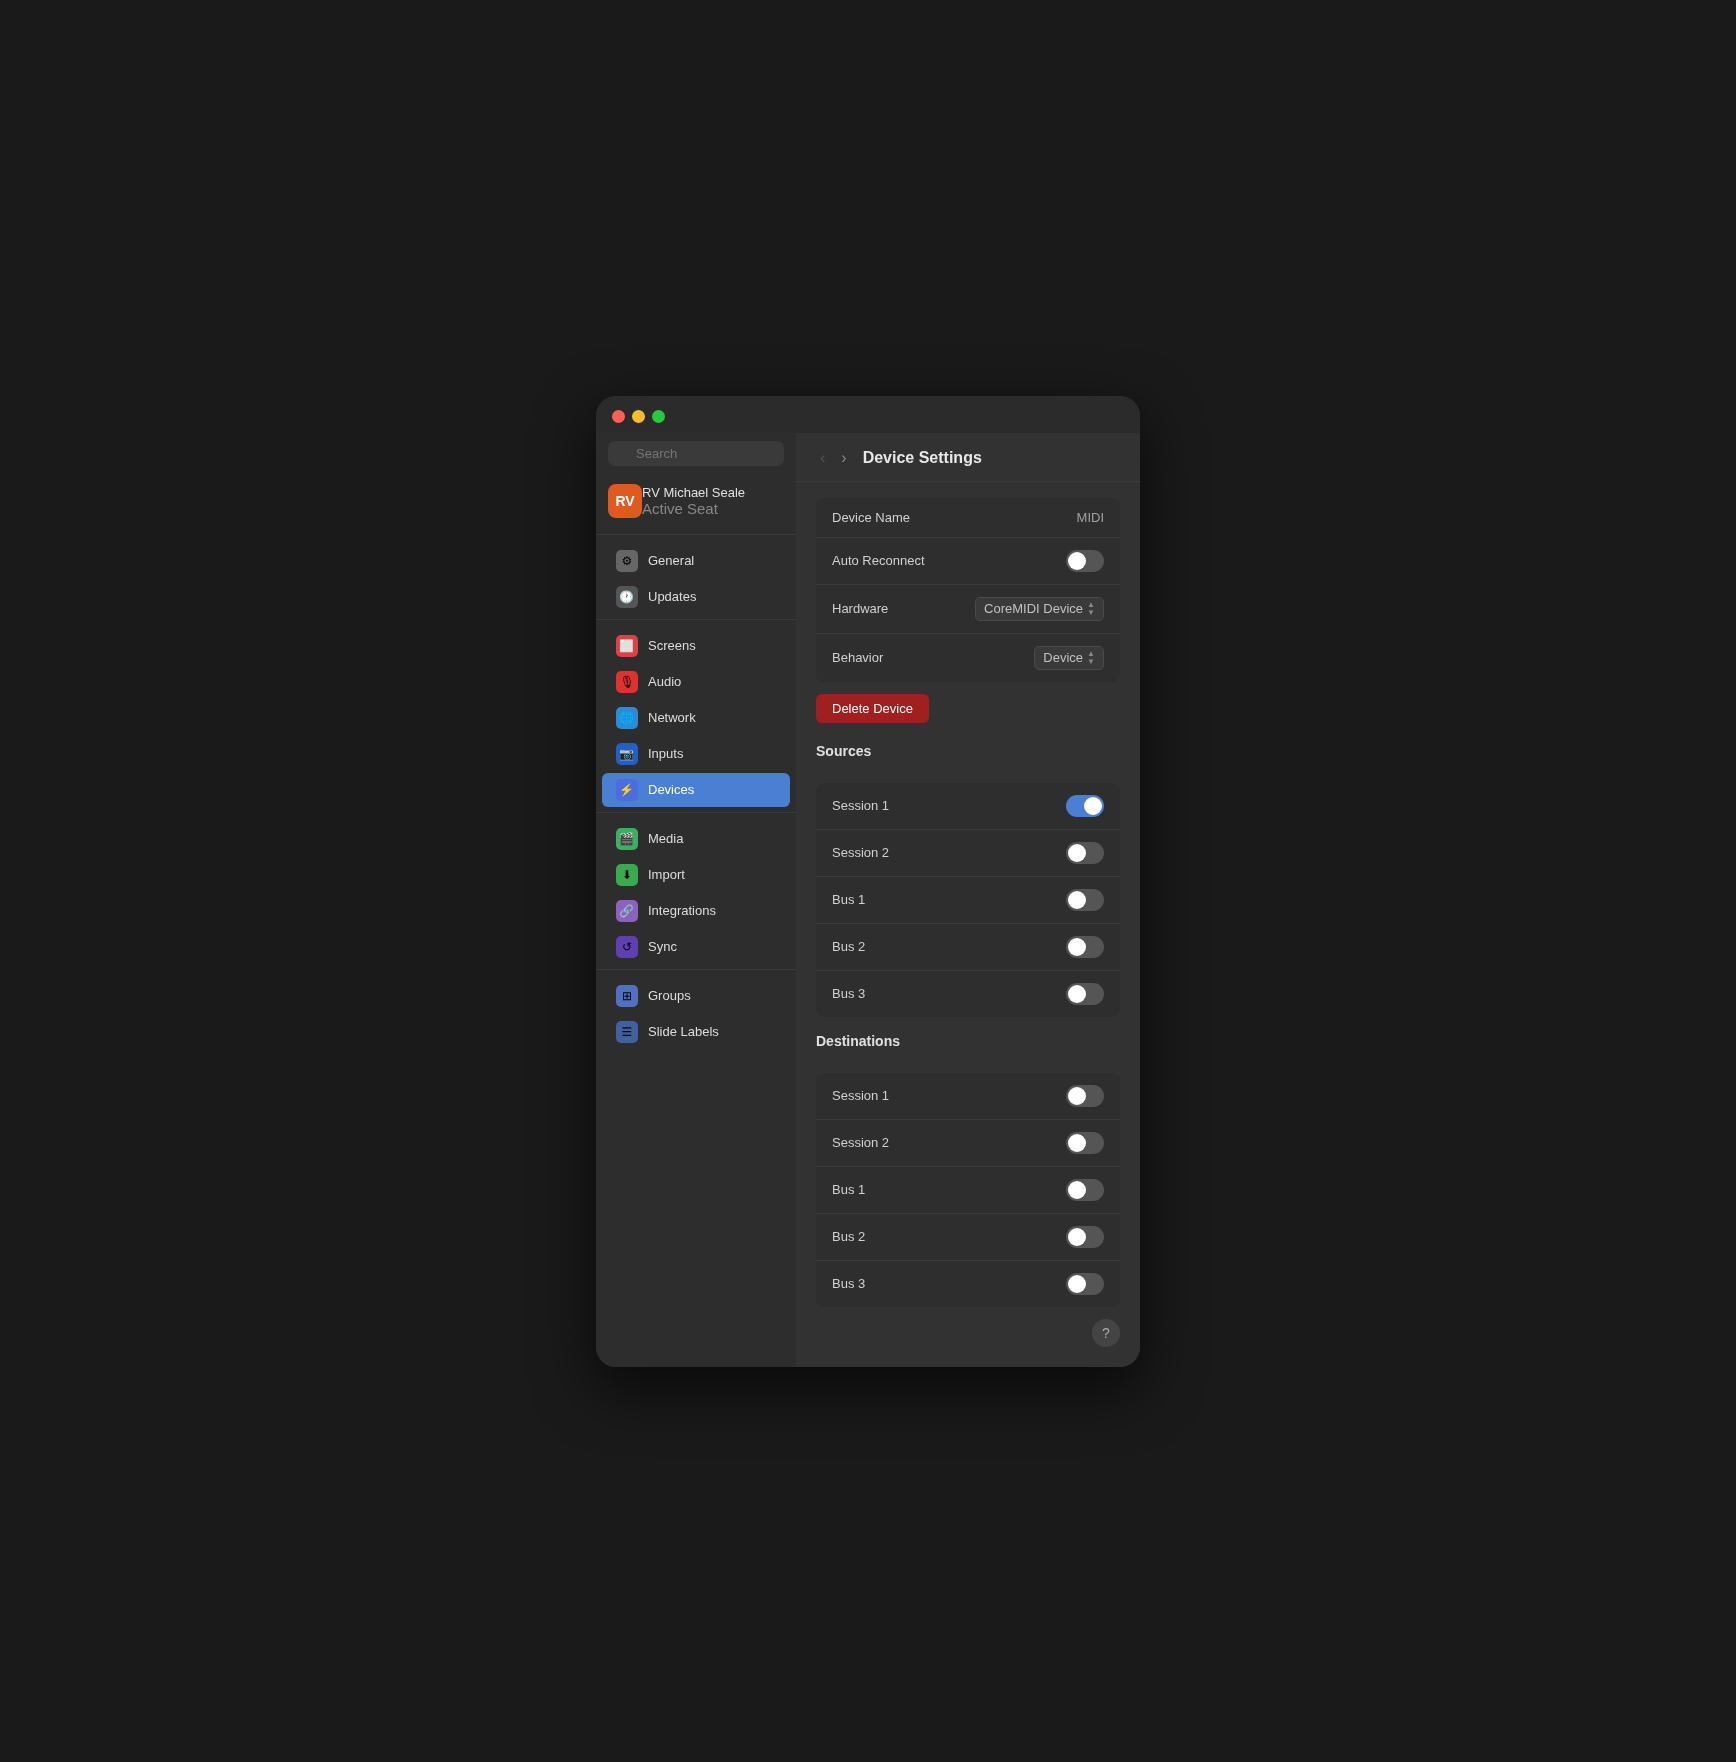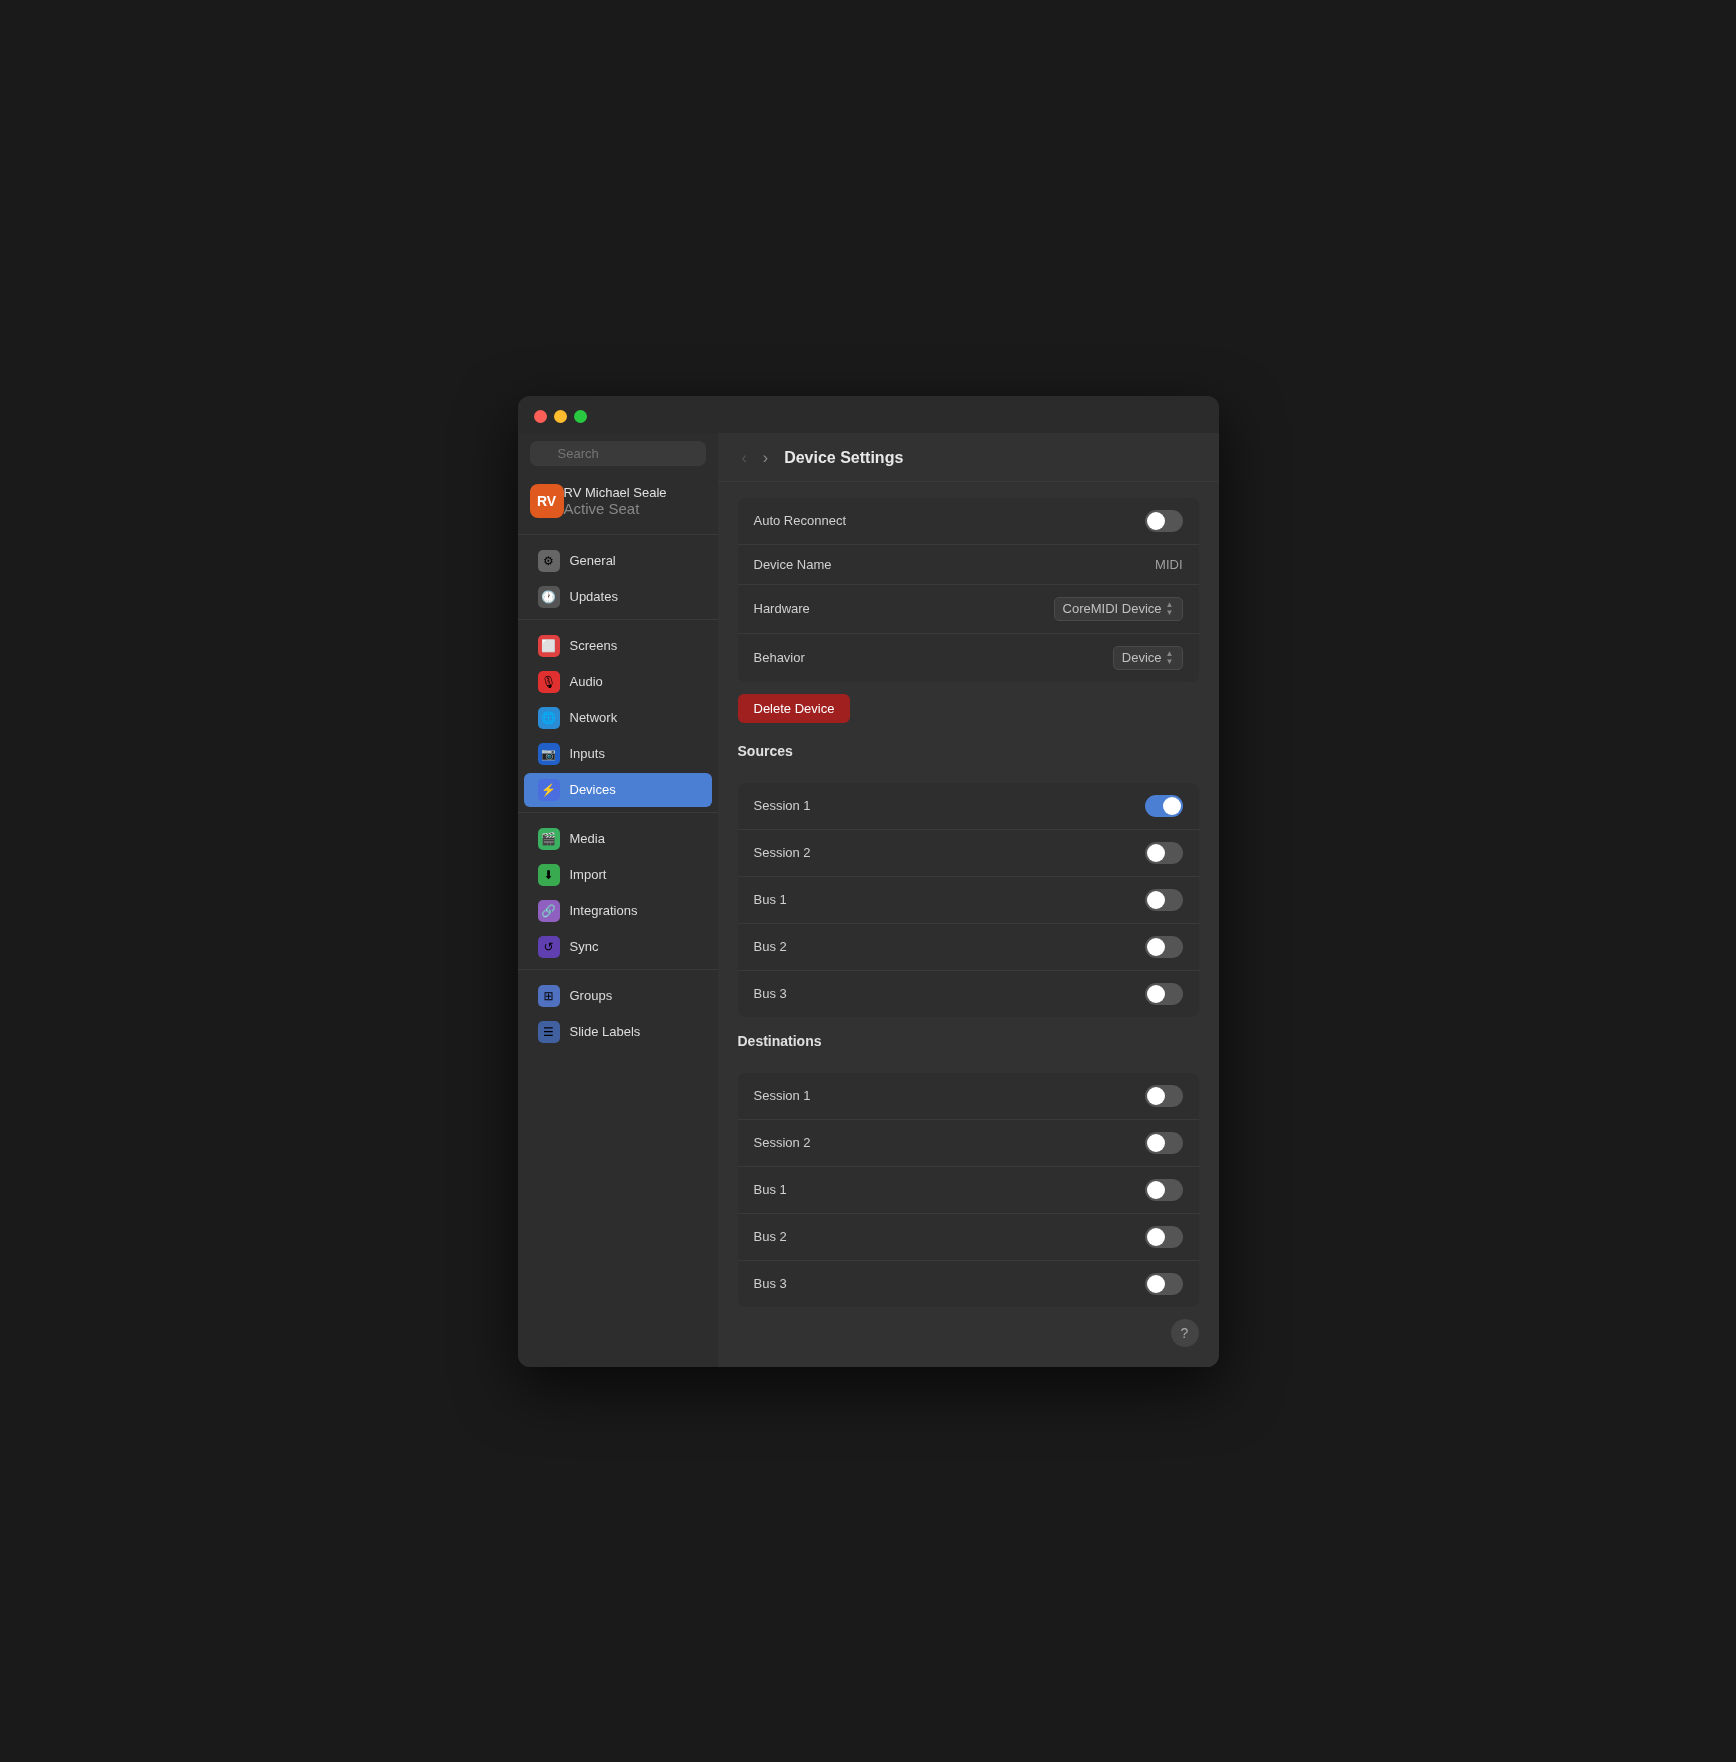--- a/index.html
+++ b/index.html
@@ -5,23 +5,23 @@
     * { box-sizing: border-box; margin: 0; padding: 0; }
     body {
       background: #1a1a1a;
       display: flex;
       align-items: center;
       justify-content: center;
       min-height: 100vh;
       font-family: -apple-system, BlinkMacSystemFont, 'Helvetica Neue', sans-serif;
     }
     .window {
-      width: 701px;
+      width: 544px;
       background: #2b2b2b;
-      border-radius: 12px;
+      border-radius: 20px;
       overflow: hidden;
       box-shadow: 0 20px 60px rgba(0,0,0,0.7);
       display: flex;
       flex-direction: column;
     }
     .titlebar {
       display: flex;
       align-items: center;
       padding: 14px 16px 10px;
       background: #2b2b2b;
@@ -401,26 +401,26 @@
       <div class="content-header">
         <button class="nav-btn disabled">‹</button>
         <button class="nav-btn">›</button>
         <span class="content-title">Device Settings</span>
       </div>
 
       <div class="content-body">
 
         <div class="settings-section">
           <div class="settings-row">
-            <span class="settings-row-label">Auto Reconnect</span>
-            <div class="toggle"></div>
-          </div>
-          <div class="settings-row">
             <span class="settings-row-label">Device Name</span>
             <span class="settings-row-value">MIDI</span>
+          </div>
+          <div class="settings-row">
+            <span class="settings-row-label">Auto Reconnect</span>
+            <div class="toggle"></div>
           </div>
           <div class="settings-row">
             <span class="settings-row-label">Hardware</span>
             <div class="select-control">
               <span>CoreMIDI Device</span>
               <div class="select-arrows">
                 <span>▲</span>
                   <span>▼</span>
               </div>
             </div>

